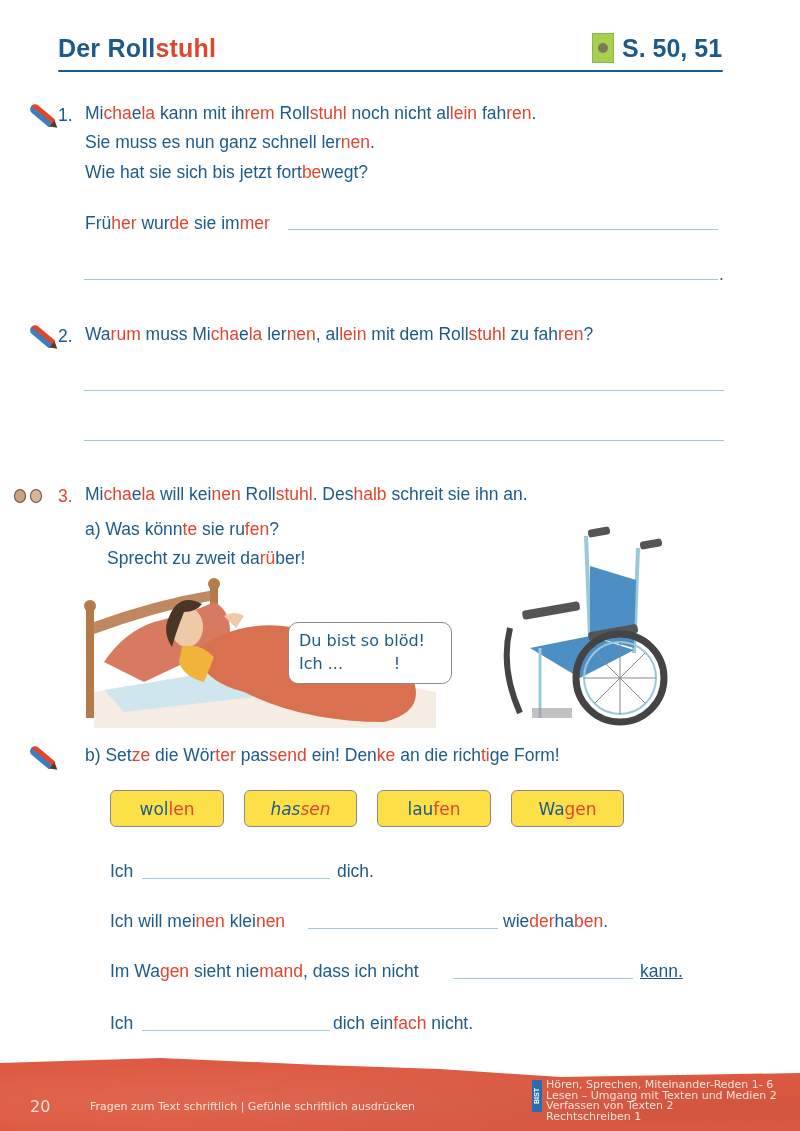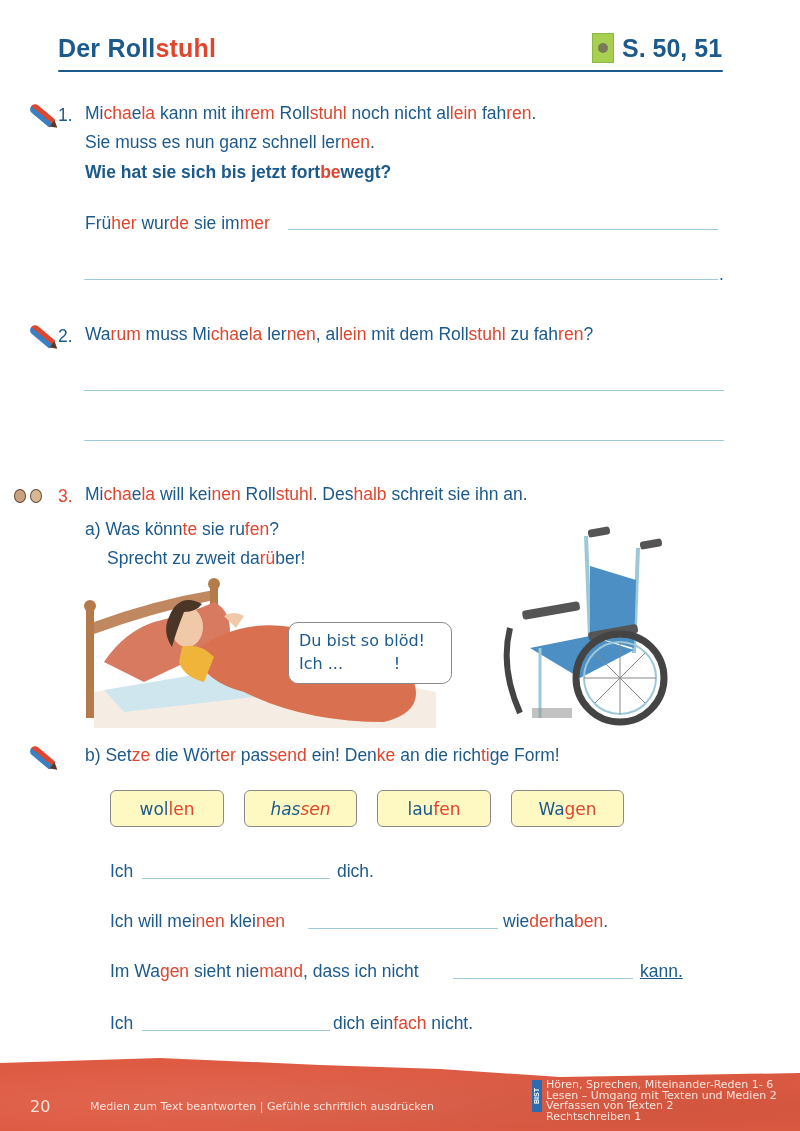--- a/index.html
+++ b/index.html
@@ -30,21 +30,21 @@
 
   .faces { width: 12px; height: 14px; border-radius: 50%; background: #c9a27e; border: 1px solid #6b4a35; }
 
   
   .bed { left: 84px; top: 572px; width: 352px; height: 156px; }
   .bubble { left: 288px; top: 622px; width: 164px; height: 62px; background: #fff; border: 1.5px solid #8a8a8a; border-radius: 10px;
             padding: 6px 10px; font-family: "DejaVu Sans", sans-serif; font-size: 16px; color: #1d5a8c; line-height: 23px; }
   .wheelchair { left: 480px; top: 518px; width: 200px; height: 214px; }
 
   
-  .wordbox { height: 37px; border: 1.5px solid #8a8a8a; border-radius: 6px; background: #fef9c3;
+  .wordbox { height: 37px; border: 1.5px solid #8a8a8a; border-radius: 6px; background: #fde047;
              font-family: "DejaVu Sans", sans-serif; font-size: 17px; display: flex; align-items: center; justify-content: center; color: #1d5a8c; }
 
   
   .footer { left: 0; top: 1055px; width: 800px; height: 76px; background: #de5a42;
             clip-path: polygon(0 8px, 20% 3px, 40% 10px, 55% 14px, 70% 22px, 85% 20px, 100% 18px, 100% 100%, 0 100%); }
   .footer-tex { left: 0; top: 1055px; width: 800px; height: 76px;
             background: radial-gradient(ellipse at 30% 60%, rgba(255,255,255,0.08), transparent 60%), radial-gradient(ellipse at 80% 70%, rgba(0,0,0,0.06), transparent 60%);
             clip-path: polygon(0 8px, 20% 3px, 40% 10px, 55% 14px, 70% 22px, 85% 20px, 100% 18px, 100% 100%, 0 100%); }
   .pagenum { left: 30px; top: 1097px; font-size: 16px; color: #f7e4dc; font-family: "DejaVu Sans", sans-serif; }
   .footer-topic { left: 90px; top: 1100px; font-size: 11px; color: #f7e4dc; font-family: "DejaVu Sans", sans-serif; }
@@ -57,21 +57,21 @@
 
 <div class="abs title"><span>Der Roll</span><span class="red">stuhl</span></div>
 <div class="abs book-icon"></div>
 <div class="abs pageref">S. 50, 51</div>
 <div class="abs header-rule"></div>
 
 <div class="abs pencil" style="left:28px; top:110px;"></div>
 <div class="abs num" style="left:58px; top:105px;">1.</div>
 <div class="abs line" style="left:85px; top:105px;"><span style="white-space: pre;"><span class="blue">Mi</span><span class="red">cha</span><span class="blue">e</span><span class="red">la</span><span class="blue"> kann mit ih</span><span class="red">rem</span><span class="blue"> Roll</span><span class="red">stuhl</span><span class="blue"> noch nicht al</span><span class="red">lein</span><span class="blue"> fah</span><span class="red">ren</span><span class="blue">.</span></span></div>
 <div class="abs line" style="left:85px; top:134px;"><span style="white-space: pre;"><span class="blue">Sie muss es nun ganz schnell ler</span><span class="red">nen</span><span class="blue">.</span></span></div>
-<div class="abs line" style="left:85px; top:164px;"><span style="white-space: pre; font-weight: bold;"><span class="blue">Wie hat sie sich bis jetzt fort</span><span class="red">be</span><span class="blue">wegt?</span></span></div>
+<div class="abs line" style="left:85px; top:164px;"><span style="white-space: pre;"><span class="blue">Wie hat sie sich bis jetzt fort</span><span class="red">be</span><span class="blue">wegt?</span></span></div>
 <div class="abs line" style="left:85px; top:215px;"><span style="white-space: pre;"><span class="blue">Frü</span><span class="red">her</span><span class="blue"> wur</span><span class="red">de</span><span class="blue"> sie im</span><span class="red">mer</span></span></div>
 <div class="abs writeline" style="left:288px; top:229px; width:430px;"></div>
 <div class="abs writeline" style="left:84px; top:279px; width:634px;"></div>
 <div class="abs line" style="left:719px; top:266px;">.</div>
 
 <div class="abs pencil" style="left:28px; top:331px;"></div>
 <div class="abs num" style="left:58px; top:326px;">2.</div>
 <div class="abs line" style="left:85px; top:326px;"><span style="white-space: pre;"><span class="blue">Wa</span><span class="red">rum</span><span class="blue"> muss Mi</span><span class="red">cha</span><span class="blue">e</span><span class="red">la</span><span class="blue"> ler</span><span class="red">nen</span><span class="blue">, al</span><span class="red">lein</span><span class="blue"> mit dem Roll</span><span class="red">stuhl</span><span class="blue"> zu fah</span><span class="red">ren</span><span class="blue">?</span></span></div>
 <div class="abs writeline" style="left:84px; top:390px; width:640px;"></div>
 <div class="abs writeline" style="left:84px; top:440px; width:640px;"></div>
@@ -154,20 +154,20 @@
 <div class="abs writeline" style="left:453px; top:978px; width:180px;"></div>
 <div class="abs line" style="left:640px; top:963px;"><span style="white-space: pre; text-decoration: underline;"><span class="blue">kann.</span></span></div>
 
 <div class="abs line" style="left:110px; top:1015px;"><span style="white-space: pre;"><span class="blue">Ich</span></span></div>
 <div class="abs writeline" style="left:142px; top:1030px; width:188px;"></div>
 <div class="abs line" style="left:333px; top:1015px;"><span style="white-space: pre;"><span class="blue">dich ein</span><span class="red">fach</span><span class="blue"> nicht.</span></span></div>
 
 <div class="abs footer"></div>
 <div class="abs footer-tex"></div>
 <div class="abs pagenum">20</div>
-<div class="abs footer-topic">Medien zum Text beantworten | Gefühle schriftlich ausdrücken</div>
+<div class="abs footer-topic">Fragen zum Text schriftlich | Gefühle schriftlich ausdrücken</div>
 <div class="abs bist">BIST</div>
 <div class="abs bist-list">
   <div>Hören, Sprechen, Miteinander-Reden 1- 6</div>
   <div>Lesen – Umgang mit Texten und Medien 2</div>
   <div>Verfassen von Texten 2</div>
   <div>Rechtschreiben 1</div>
 </div>
 
 </body></html>

